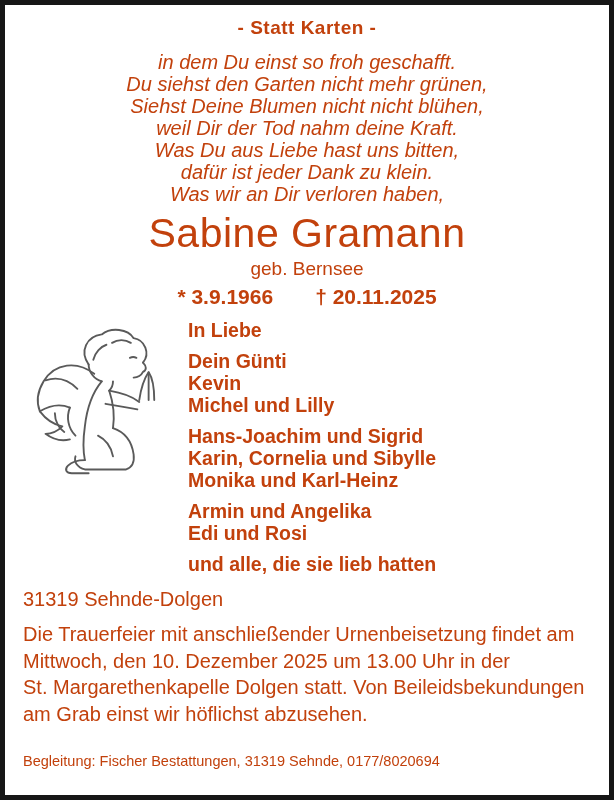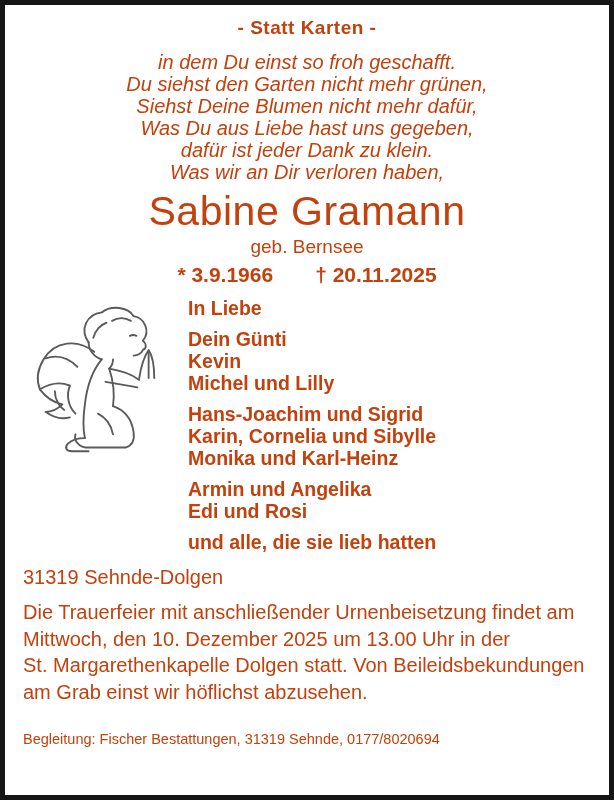--- a/index.html
+++ b/index.html
@@ -92,22 +92,23 @@
 <body>
 
 <div class="sheet">
   <div class="inner">
 
     <div class="statt-karten">- Statt Karten -</div>
 
     <div class="poem">
       <div>in dem Du einst so froh geschafft.</div>
       <div>Du siehst den Garten nicht mehr grünen,</div>
-      <div>Siehst Deine Blumen nicht mehr dafür,</div>
-      <div>Was Du aus Liebe hast uns gegeben,</div>
+      <div>Siehst Deine Blumen nicht nicht blühen,</div>
+      <div>weil Dir der Tod nahm deine Kraft.</div>
+      <div>Was Du aus Liebe hast uns bitten,</div>
       <div>dafür ist jeder Dank zu klein.</div>
       <div>Was wir an Dir verloren haben,</div>
     </div>
 
     <div class="deceased-name">Sabine Gramann</div>
     <div class="maiden-name">geb. Bernsee</div>
 
     <div class="dates">
       <span class="birth-date">* 3.9.1966</span><span class="death-date">† 20.11.2025</span>
     </div>

